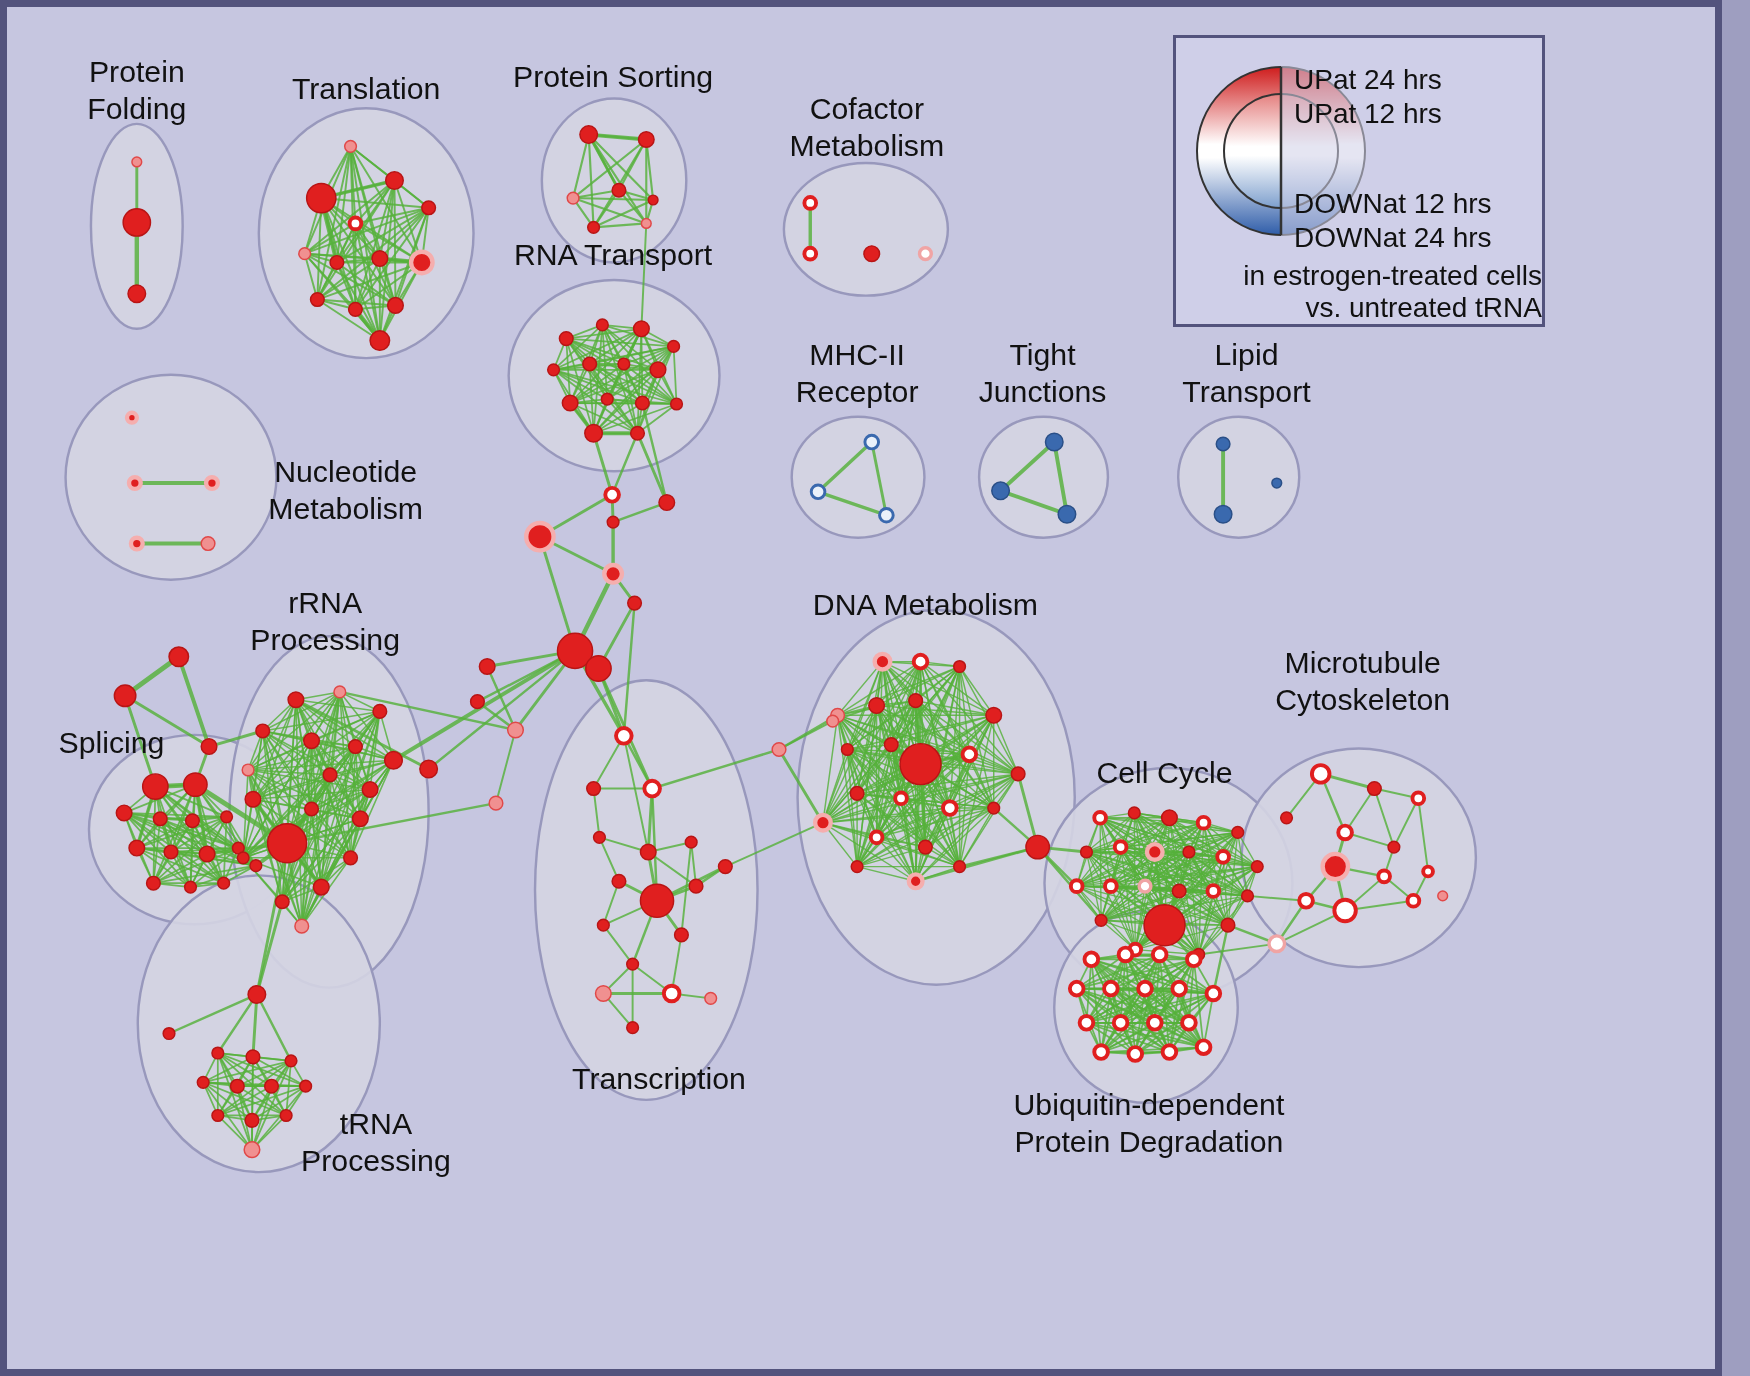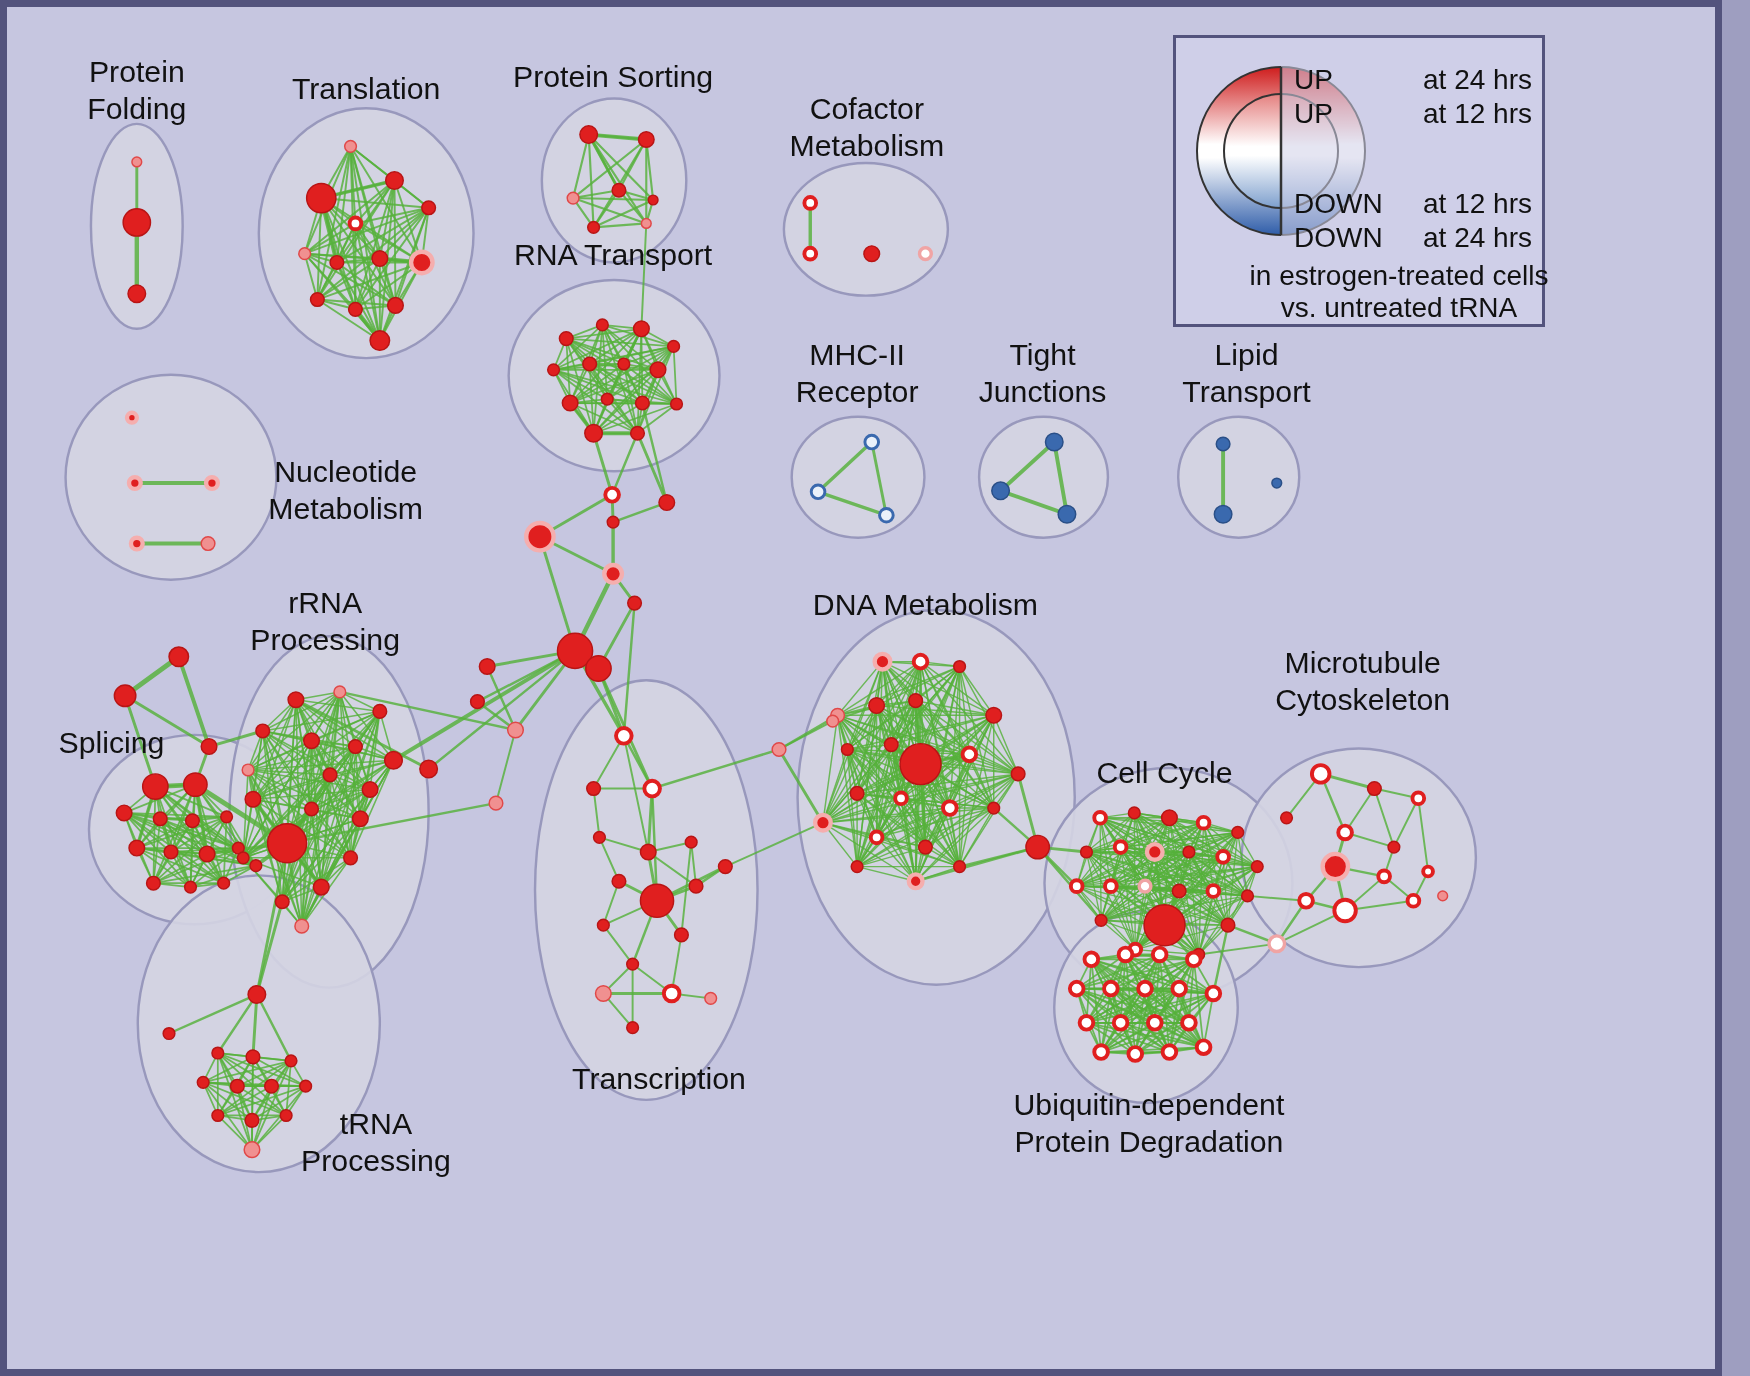--- a/index.html
+++ b/index.html
@@ -18,27 +18,27 @@
     font-size:31px;
     fill:#111111;
   }
   .legend{
     position:absolute;left:1166px;top:28px;width:372px;height:292px;
     border:3px solid #53537d;background:#cfcfe8;box-sizing:border-box;
   }
   .legend-glyph{position:absolute;left:10px;top:18px;width:190px;height:190px;}
   .lrow{
     position:absolute;left:118px;width:238px;
-    display:flex;justify-content:space-between;
+    display:flex;justify-content:flex-start;
     font-size:28px;color:#111;line-height:32px;white-space:nowrap;
   }
   .r0{top:26px}.r1{top:60px}.r2{top:150px}.r3{top:184px}
   .lcap{
-    position:absolute;left:0;width:100%;text-align:center;
-    font-size:28px;color:#111;line-height:32px;padding-left:40px;
+    position:absolute;left:0;width:100%;text-align:right;
+    font-size:28px;color:#111;line-height:32px;
   }
   .c0{top:222px}.c1{top:254px}
 </style>
 </head>
 <body>
 
 <div class="figure">
 
   <svg id="network-svg" viewBox="0 0 1750 1376">
       <g>

